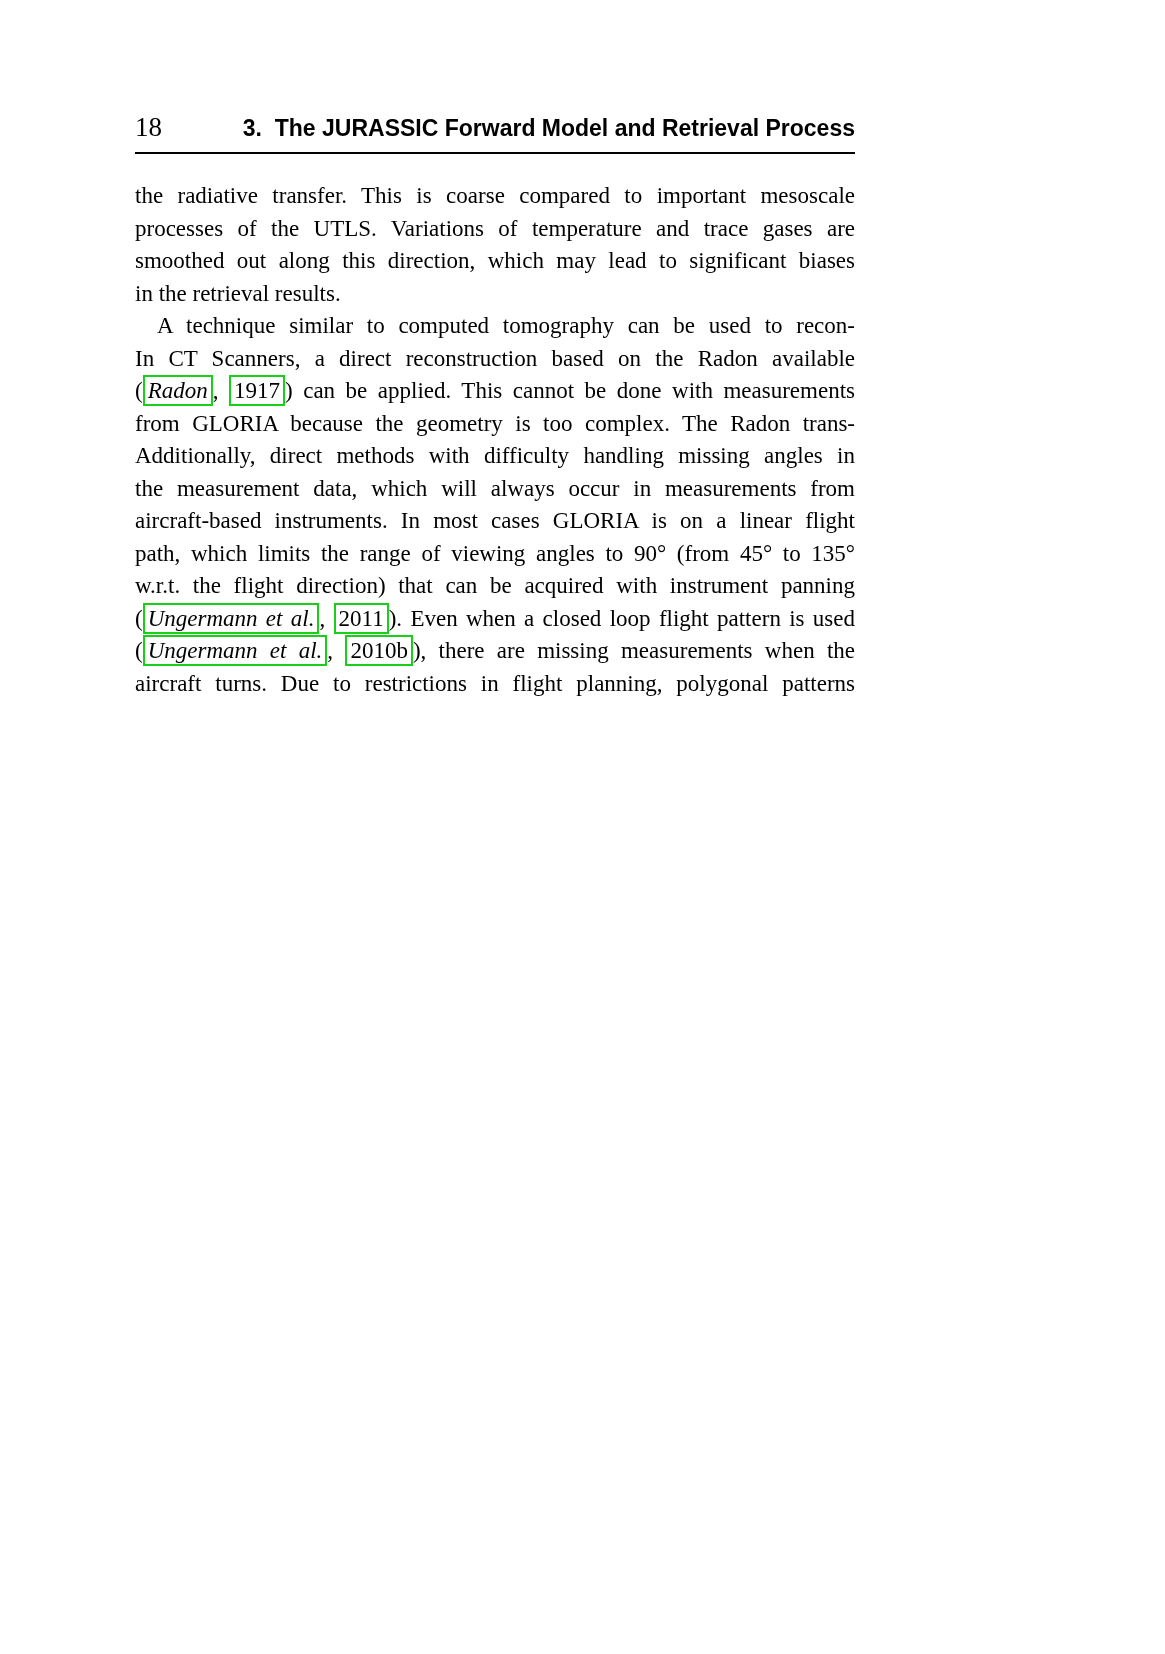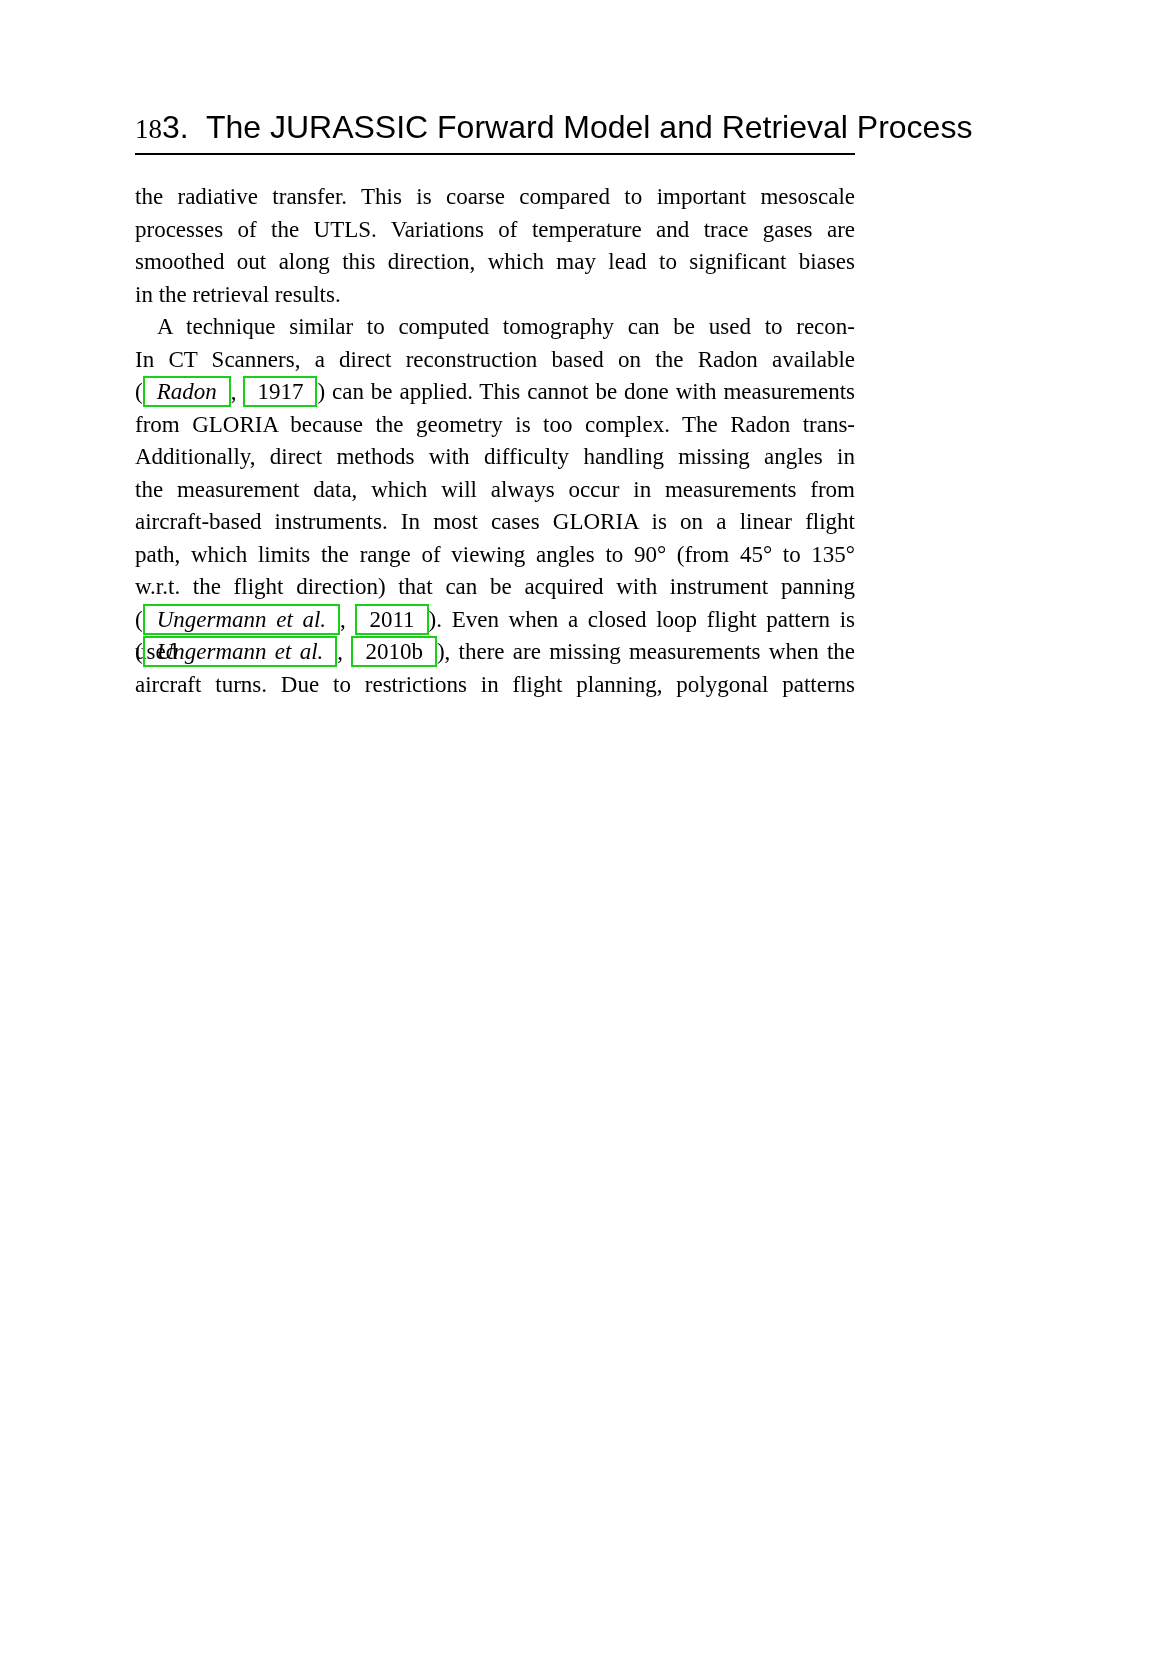--- a/index.html
+++ b/index.html
@@ -25,23 +25,23 @@
     border-bottom: 2px solid var(--text, #000000);
     padding-bottom: 9px;
   }
   .page-number {
     font-family: "Liberation Serif", serif;
     font-size: 27px;
     line-height: 30px;
   }
   .chapter-title {
     font-family: "Liberation Sans", sans-serif;
-    font-size: 32px;
+    font-size: 23px;
     line-height: 30px;
-    font-weight: 400;
+    font-weight: 700;
     letter-spacing: 0px;
     white-space: pre;
   }
   
   .body {
     margin-top: 26px;
     font-family: "Liberation Serif", serif;
     font-size: 23px;
     line-height: 32.5px;
   }
@@ -49,21 +49,21 @@
   .line {
     text-align: justify;
     text-align-last: justify;
     height: 32.5px;
     white-space: normal;
   }
   .line.end { text-align-last: left; }
   .line.indent { text-indent: 22px; }
   .cite-box {
     border: 2.5px solid var(--cite-green, #18d018);
-    padding: 1px 12px;
+    padding: 1px 3px;
   }
   .cite-box.author { font-style: italic; }
 </style>
 </head>
 <body>
 
 <div class="page">
   <div class="header">
     <span class="page-number">18</span>
     <span class="chapter-title">3.  The JURASSIC Forward Model and Retrieval Process</span>

